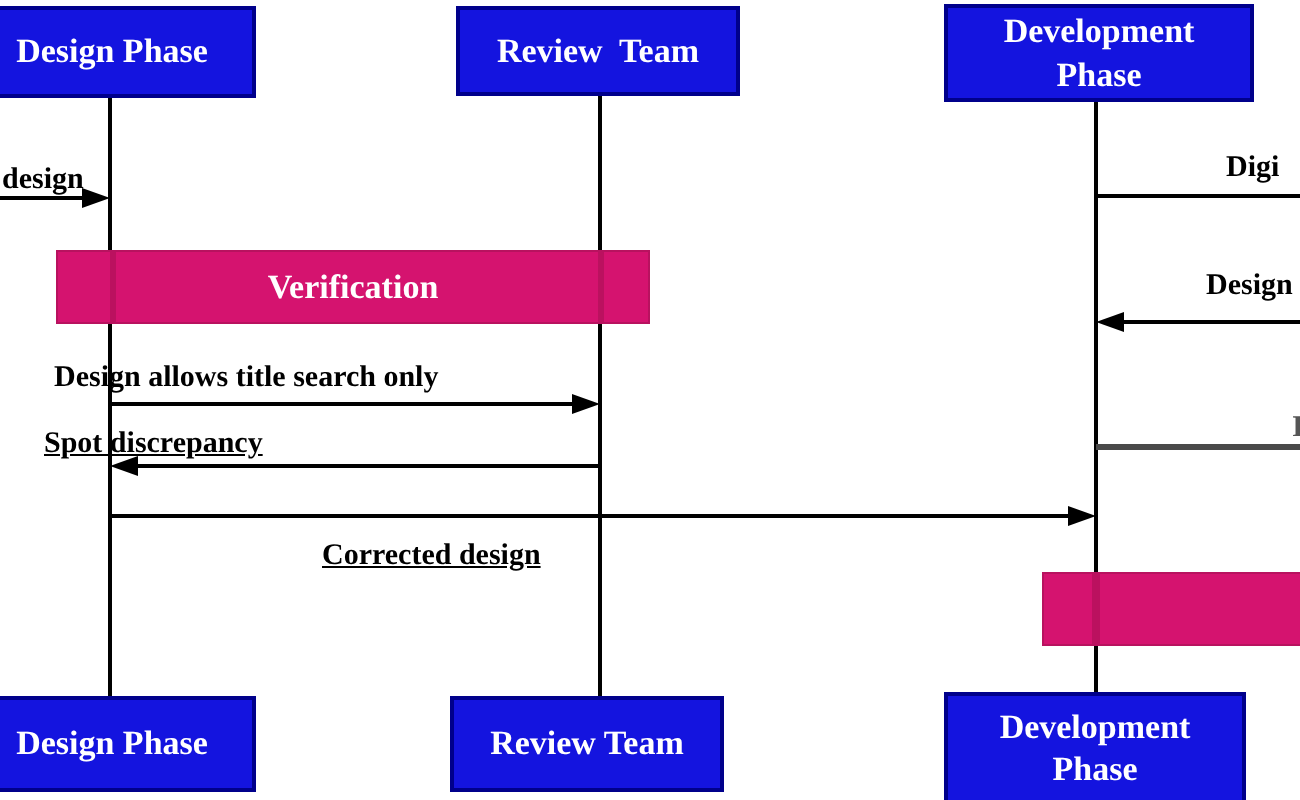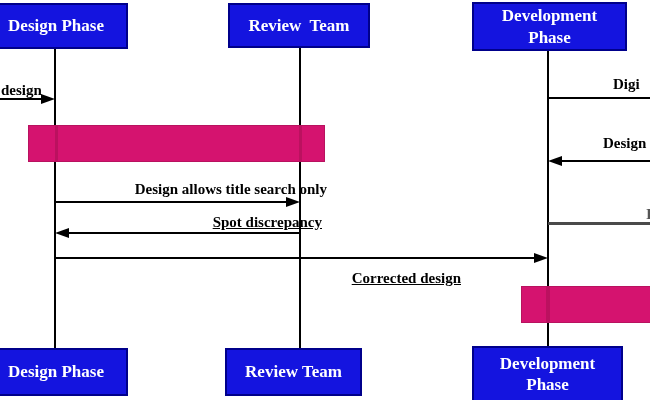--- a/index.html
+++ b/index.html
@@ -58,21 +58,21 @@
   .arr.right { border-left: 14px solid #000000; }
   .arr.left  { border-right: 14px solid #000000; }
   
   .msg {
     position: absolute;
     font-weight: bold;
     font-size: 15px;
     color: #000000;
     white-space: nowrap;
   }
-  .msg.center { text-align: right; }
+  .msg.center { text-align: left; }
   
   .actbar {
     position: absolute;
     background: #d5136f;
     border: 1px solid #b8125f;
     box-sizing: border-box;
     display: flex;
     align-items: center;
     justify-content: center;
     color: #ffffff;
@@ -105,20 +105,21 @@
   <div class="msg" style="left:1px; top:82px;">design</div>
   <div class="hline" style="left:0px; top:98px; width:42px;"></div>
   <div class="arr right" style="left:41px; top:94px;"></div>
 
   <div class="msg" style="left:613px; top:76px;">Digi</div>
   <div class="hline" style="left:548px; top:97px; width:102px;"></div>
 
   <div class="actbar" style="left:28px; top:125px; width:297px; height:37px;">
     <div class="actstrip" style="left:26px;"></div>
     <div class="actstrip" style="left:270px;"></div>
+    <span>Verification</span>
   </div>
 
   <div class="msg" style="left:603px; top:135px;">Design</div>
   <div class="hline" style="left:560px; top:160px; width:90px;"></div>
   <div class="arr left" style="left:548px; top:156px;"></div>
 
   <div class="msg center" style="left:27px; top:181px; width:300px;">Design allows title search only</div>
   <div class="hline" style="left:55px; top:201px; width:232px;"></div>
   <div class="arr right" style="left:286px; top:197px;"></div>
 

